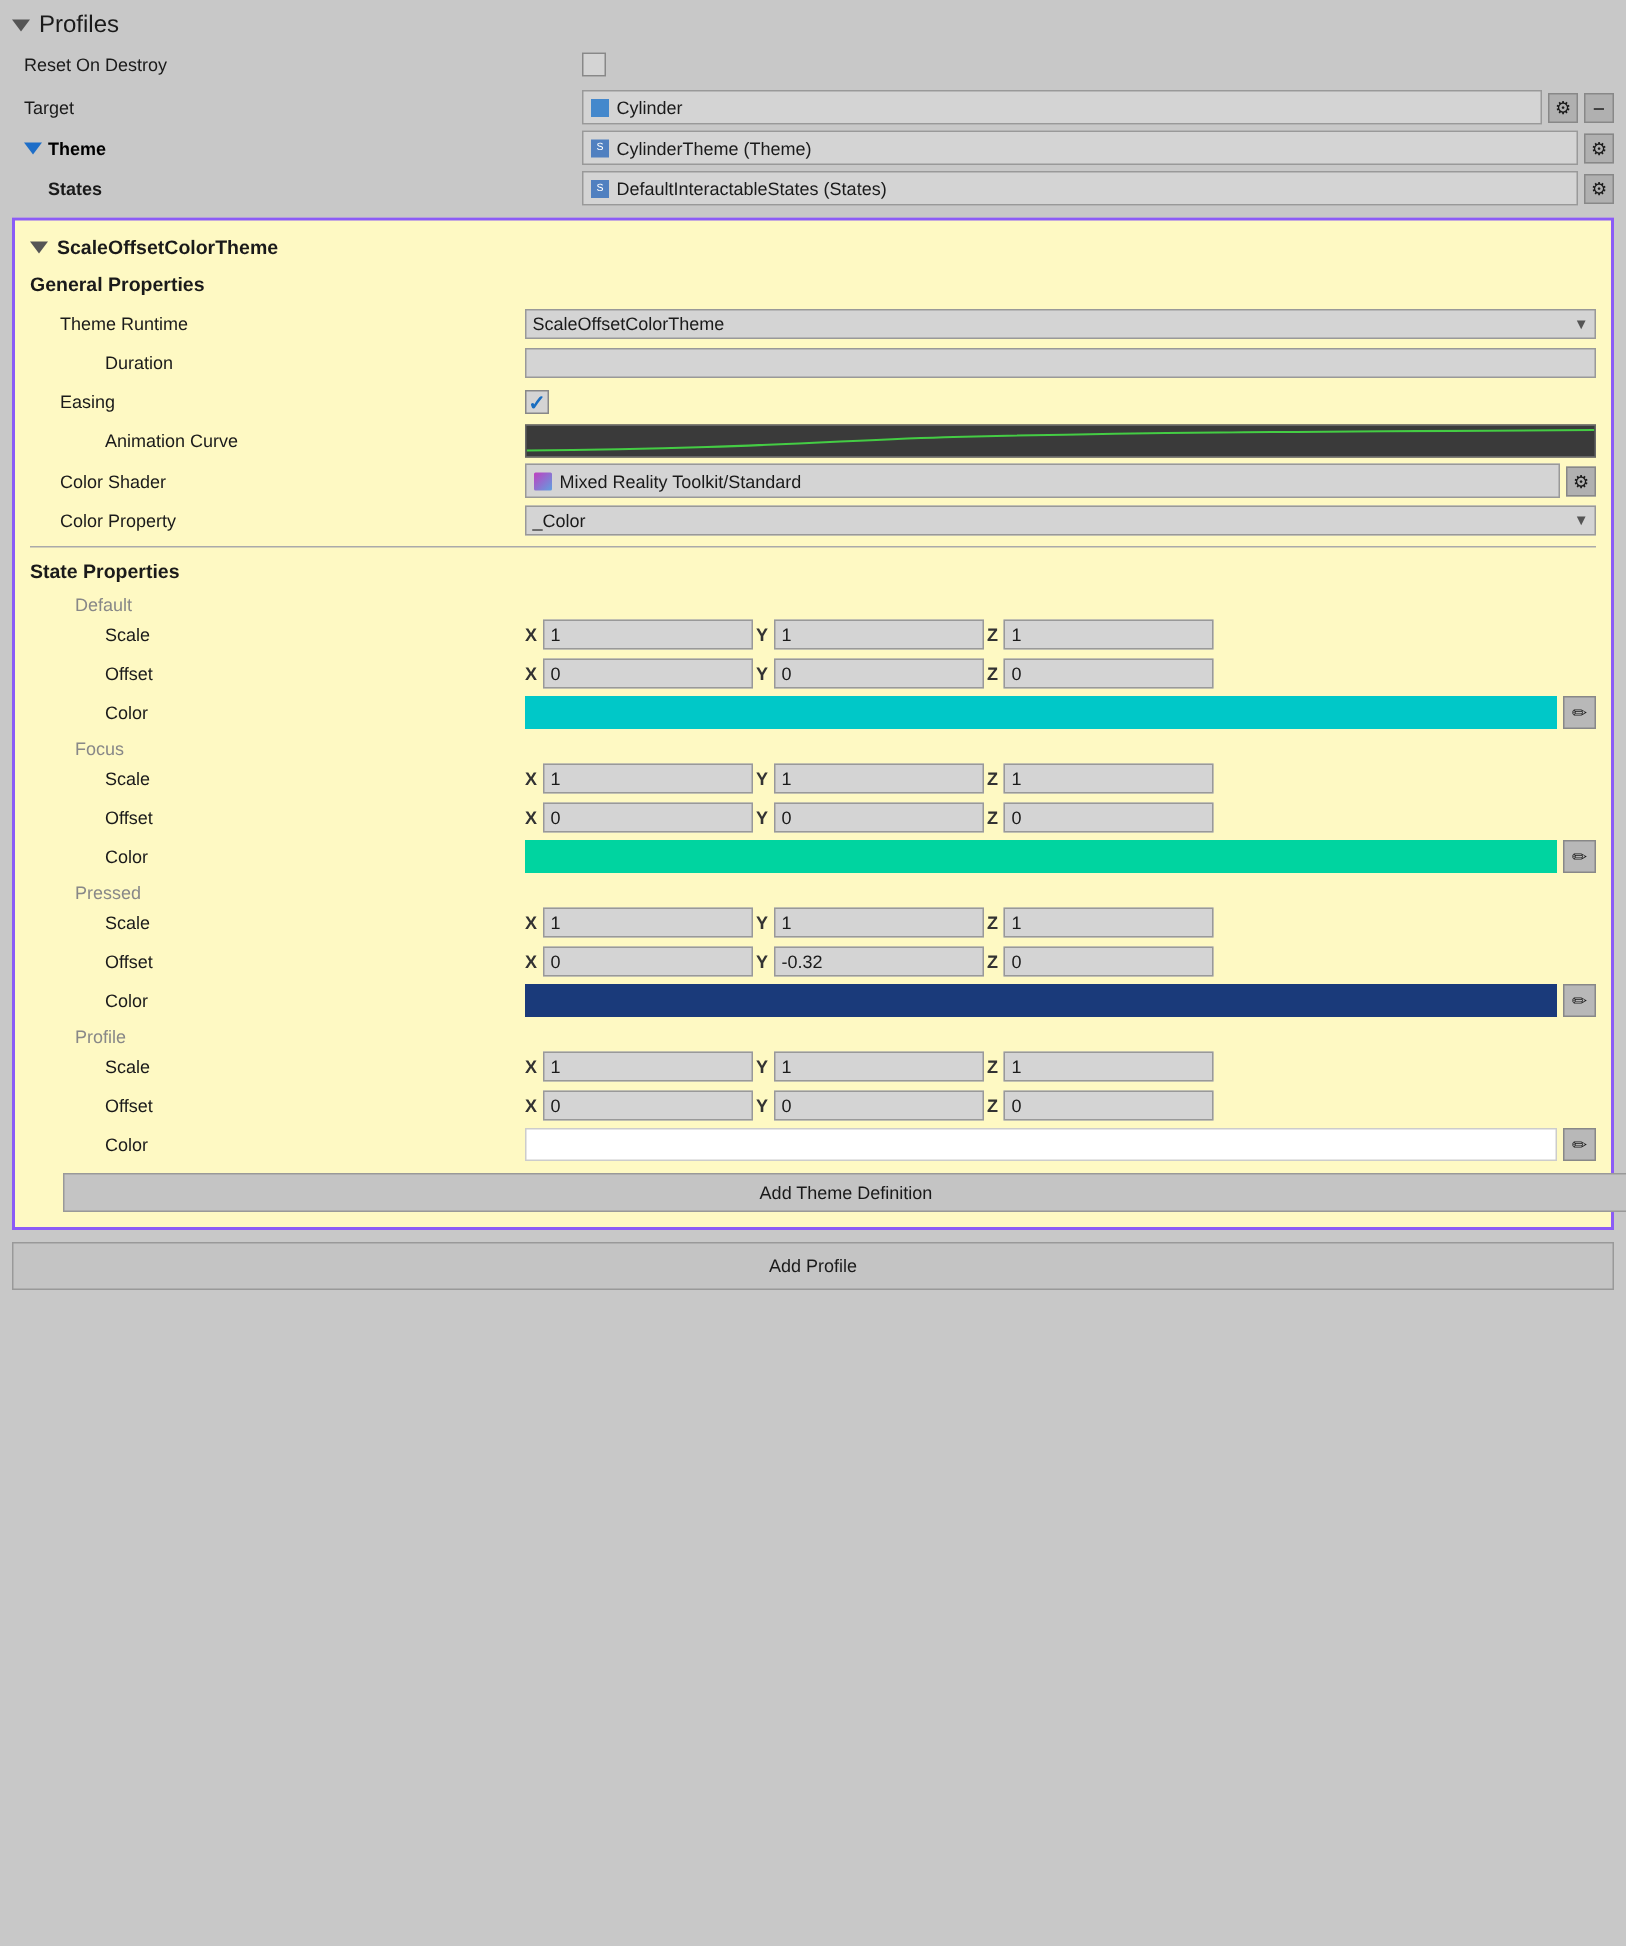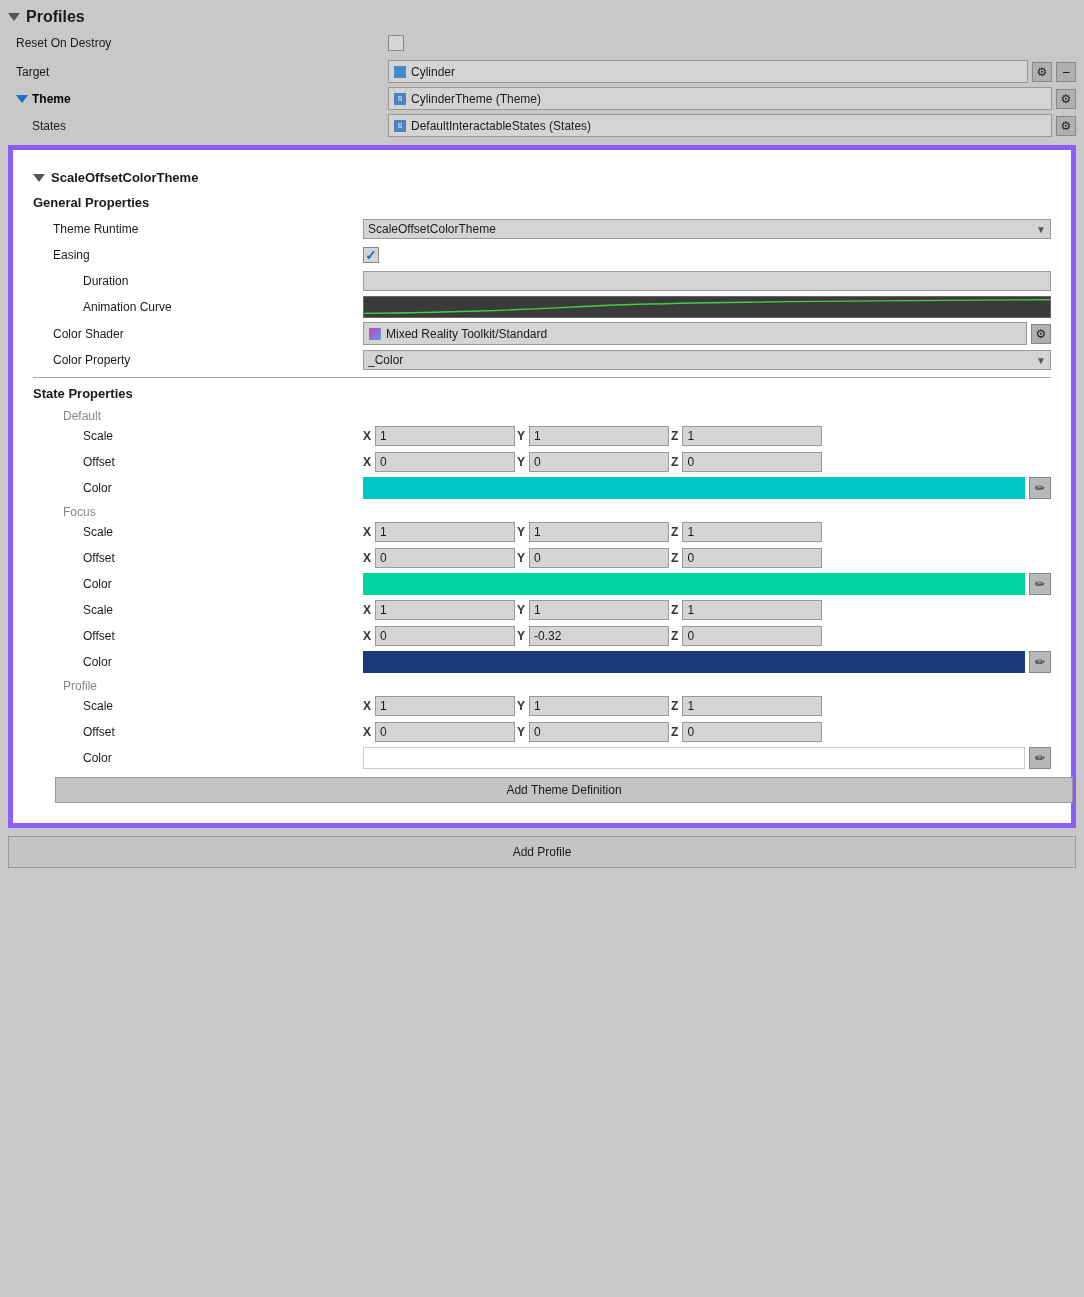--- a/index.html
+++ b/index.html
@@ -19,21 +19,21 @@
 
     .section-header {
       display: flex;
       align-items: center;
       gap: 6px;
       margin-bottom: 6px;
     }
 
     .section-title {
       font-size: 16px;
-      font-weight: bold;
+      font-weight: normal;
     }
 
     .triangle-down {
       width: 0; height: 0;
       border-left: 6px solid transparent;
       border-right: 6px solid transparent;
       border-top: 8px solid #555;
       display: inline-block;
     }
 
@@ -165,24 +165,24 @@
       padding: 0 4px;
       cursor: pointer;
     }
 
     .dropdown-arrow {
       font-size: 10px;
       color: #555;
     }
 
     .inner-panel {
-      background: #ffffff;
-      border: 5px solid #8b5cf6;
+      background: #fef9c3;
+      border: 2px solid #8b5cf6;
       margin: 8px 0;
-      padding: 20px;
+      padding: 10px;
     }
 
     .inner-panel-header {
       display: flex;
       align-items: center;
       margin-bottom: 10px;
       font-weight: bold;
       font-size: 13px;
     }
 
@@ -344,21 +344,21 @@
         </div>
         <span>CylinderTheme (Theme)</span>
       </div>
       <div class="gear-btn">
         <span>⚙</span>
       </div>
     </div>
   </div>
 
   <div class="row">
-    <div class="label" style="padding-left:24px;">States</div>
+    <div class="label" style="padding-left:24px;font-weight:bold;">States</div>
     <div class="field-area">
       <div class="object-field">
         <div class="object-icon">
           <div class="icon-script" style="background:#5080c0;font-size:7px;color:white;">S</div>
         </div>
         <span>DefaultInteractableStates (States)</span>
       </div>
       <div class="gear-btn">
         <span>⚙</span>
       </div>
@@ -377,32 +377,32 @@
       <div class="inner-label">Theme Runtime</div>
       <div class="field-area">
         <div class="dropdown">
           <span>ScaleOffsetColorTheme</span>
           <span class="dropdown-arrow">▼</span>
         </div>
       </div>
     </div>
 
     <div class="row">
+      <div class="inner-label-deeper">Duration</div>
+      <div class="field-area">
+        <input type="text" class="field-full" style="width: 100%;">
+      </div>
+    </div>
+
+    <div class="row">
       <div class="inner-label">Easing</div>
       <div class="field-area">
         <div class="checkbox">
           <span class="checkmark">✓</span>
         </div>
-      </div>
-    </div>
-
-    <div class="row">
-      <div class="inner-label-deeper">Duration</div>
-      <div class="field-area">
-        <input type="text" class="field-full" style="width: 100%;">
       </div>
     </div>
 
     <div class="row">
       <div class="inner-label-deeper">Animation Curve</div>
       <div class="field-area">
         <div class="curve-display">
           <svg class="curve-line" viewBox="0 0 500 22" preserveAspectRatio="none">
             <path d="M0 18 C100 17 150 10 200 8 C280 5 350 4 500 3" stroke="#44cc44" stroke-width="1.5" fill="none"></path>
           </svg>
@@ -504,20 +504,21 @@
     <div class="row">
       <div class="inner-label-deeper">Color</div>
       <div class="field-area">
         <div class="color-swatch" style="background:#00d4a0;"></div>
         <div class="eyedropper-btn">
           <span>✏</span>
         </div>
       </div>
     </div>
 
+    <div class="state-label">Pressed</div>
 
     <div class="row">
       <div class="inner-label-deeper">Scale</div>
       <div class="xyz-group">
         <span class="xyz-label">X</span>
         <input type="text" class="xyz-field" value="1" style="">
         <span class="xyz-label">Y</span>
         <input type="text" class="xyz-field" value="1" style="">
         <span class="xyz-label">Z</span>
         <input type="text" class="xyz-field" value="1" style="">

